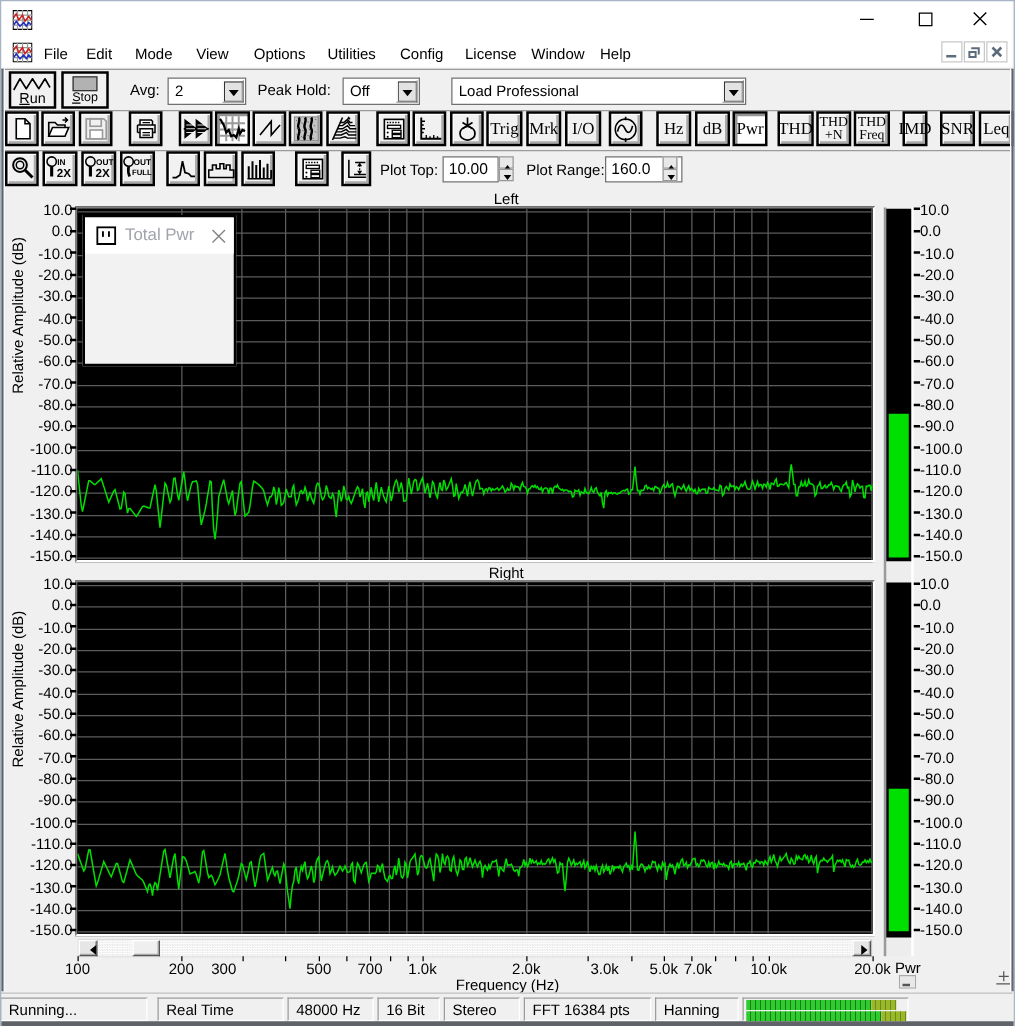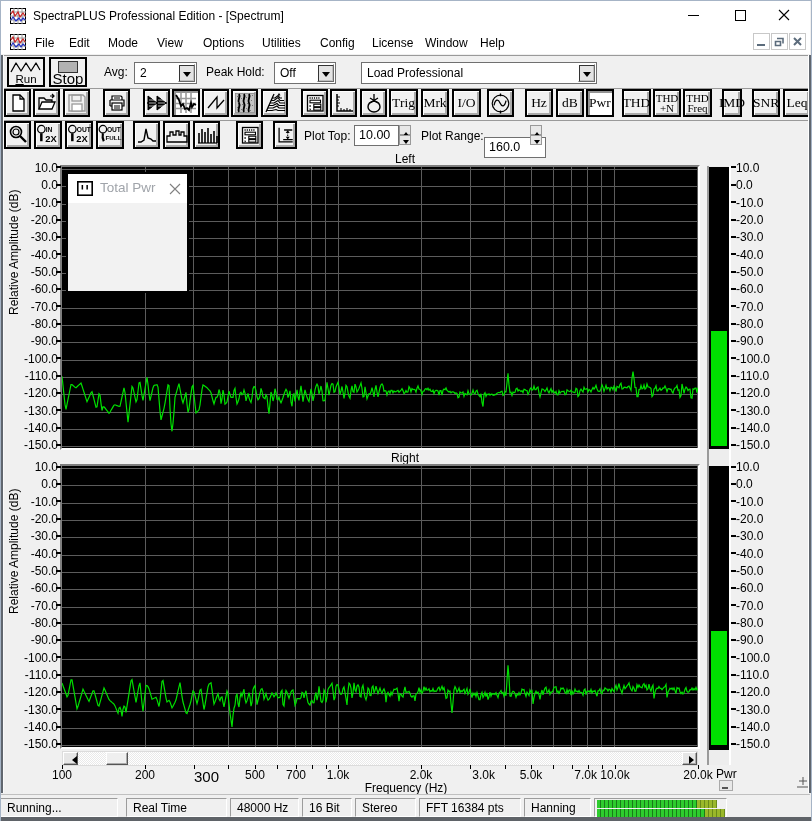--- a/index.html
+++ b/index.html
@@ -60,21 +60,20 @@
 </style></head>
 <body>
 
 <div id="titlebar">
  <svg class="abs" style="left:10px;top:8px" width="16" height="16" viewBox="0 0 16 16">
   <rect x="0.5" y="0.5" width="15" height="15" fill="#fff" stroke="#000"></rect>
   <path d="M0 4h16M0 8h16M0 12h16M4 0v16M8 0v16M12 0v16" stroke="#9a9a9a" stroke-width="1"></path>
   <polyline points="1,6 3,3 5,8 8,4 10,9 13,5 15,8" fill="none" stroke="#cc2020" stroke-width="1.2"></polyline>
   <polyline points="1,12 3,9 6,13 9,10 11,13 13,10 15,12" fill="none" stroke="#2030c0" stroke-width="1.2"></polyline>
  </svg>
- <div id="titletext">SpectraPLUS Professional Edition - [Spectrum]</div>
  <svg class="wbtn" style="left:671px" width="45" height="32">
       <rect x="17" y="15" width="11" height="1" fill="#000"></rect>
     </svg>
  <svg class="wbtn" style="left:718px" width="45" height="32">
       <rect x="17.5" y="10.5" width="10" height="10" fill="none" stroke="#000" stroke-width="1"></rect>
     </svg>
  <svg class="wbtn" style="left:761px" width="45" height="32">
       <path d="M18 10 L28 20 M28 10 L18 20" stroke="#000" stroke-width="1.1"></path>
     </svg>
 </div>
@@ -115,21 +114,21 @@
 
 <div id="tb1">
  <div class="tb" style="left:7px;top:1px;width:38px;height:30px;flex-direction:column;box-shadow:none">
    <svg width="34" height="14" viewBox="0 0 34 14" style="margin-top:1px">
         <polyline points="2,12 7,3 12,11 17,3 22,11 27,3 31,10" fill="none" stroke="#000" stroke-width="1.3" stroke-linejoin="round"></polyline>
       </svg>
    <div style="font-size:11.5px;line-height:11px"><span style="text-decoration:underline">R</span>un</div>
  </div>
  <div class="tb" style="left:49px;top:1px;width:38px;height:30px;flex-direction:column;box-shadow:none">
    <div style="width:20px;height:12px;background:#b2b2b2;border:1px solid #333;margin-top:1px"></div>
-   <div style="font-size:15px;line-height:12px"><span style="text-decoration:underline">S</span>top</div>
+   <div style="font-size:10px;line-height:12px"><span style="text-decoration:underline">S</span>top</div>
  </div>
  <div class="lbl" style="left:104px;top:9px">Avg:</div>
  <div class="combo" style="left:134px;top:6px;width:63px">
       <span class="txt">2</span>
       <span class="cbtn"></span>
     </div>
  <div class="lbl" style="left:206px;top:9px">Peak Hold:</div>
  <div class="combo" style="left:274px;top:6px;width:62px">
       <span class="txt">Off</span>
       <span class="cbtn"></span>
@@ -336,21 +335,21 @@
     </div>
  <div class="lbl" style="left:304px;top:8px">Plot Top:</div>
  <div class="spin" style="left:354px;top:4px;width:45px">
       <span class="txt">10.00</span>
     </div>
  <div class="updn" style="left:399px;top:4px">
       <span class="u"></span>
       <span class="d"></span>
     </div>
  <div class="lbl" style="left:421px;top:8px">Plot Range:</div>
- <div class="spin" style="left:484px;top:16px;width:62px">
+ <div class="spin" style="left:484px;top:4px;width:62px">
       <span class="txt">160.0</span>
     </div>
  <div class="updn" style="left:530px;top:4px">
       <span class="u"></span>
       <span class="d"></span>
     </div>
 </div>
 
 <div class="ptitle" style="top:152px">Left</div>
 <div class="plot" style="top:165px;height:285px">
@@ -622,28 +621,28 @@
 <div style="position:absolute;left:531px;top:765px;width:1px;height:4px;background:#000"></div>
 <div style="position:absolute;left:553px;top:765px;width:1px;height:4px;background:#000"></div>
 <div style="position:absolute;left:572px;top:765px;width:1px;height:4px;background:#000"></div>
 <div style="position:absolute;left:588px;top:765px;width:1px;height:4px;background:#000"></div>
 <div style="position:absolute;left:602px;top:765px;width:1px;height:4px;background:#000"></div>
 <div style="position:absolute;left:615px;top:765px;width:1px;height:4px;background:#000"></div>
 <div style="position:absolute;left:698px;top:765px;width:1px;height:4px;background:#000"></div>
 <div style="position:absolute;left:62px;top:765px;width:1px;height:4px;background:#000"></div>
 <div style="position:absolute;left:37px;top:768px;width:50px;text-align:center;font-size:12px">100</div>
 <div style="position:absolute;left:120px;top:768px;width:50px;text-align:center;font-size:12px">200</div>
-<div style="position:absolute;left:169px;top:768px;width:50px;text-align:right;font-size:15px">300</div>
+<div style="position:absolute;left:169px;top:768px;width:50px;text-align:left;font-size:12px">300</div>
 <div style="position:absolute;left:230px;top:768px;width:50px;text-align:center;font-size:12px">500</div>
 <div style="position:absolute;left:271px;top:768px;width:50px;text-align:center;font-size:12px">700</div>
 <div style="position:absolute;left:313px;top:768px;width:50px;text-align:center;font-size:12px">1.0k</div>
 <div style="position:absolute;left:396px;top:768px;width:50px;text-align:center;font-size:12px">2.0k</div>
 <div style="position:absolute;left:445px;top:768px;width:50px;text-align:right;font-size:12px">3.0k</div>
 <div style="position:absolute;left:506px;top:768px;width:50px;text-align:center;font-size:12px">5.0k</div>
-<div style="position:absolute;left:547px;top:768px;width:50px;text-align:right;font-size:12px">7.0k</div>
+<div style="position:absolute;left:547px;top:768px;width:50px;text-align:left;font-size:12px">7.0k</div>
 <div style="position:absolute;left:590px;top:768px;width:50px;text-align:center;font-size:12px">10.0k</div>
 <div style="position:absolute;left:673px;top:768px;width:50px;text-align:center;font-size:12px">20.0k</div>
 <div style="position:absolute;left:0;top:781px;width:812px;text-align:center;font-size:12px">Frequency (Hz)</div>
 <div style="position:absolute;left:716px;top:767px;font-size:12px">Pwr</div>
 <svg class="abs" style="left:719px;top:780px" width="14" height="11">
     <rect x="0.5" y="0.5" width="13" height="10" fill="#e8e8e8" stroke="#aaa"></rect>
     <rect x="3" y="7" width="6" height="2" fill="#555"></rect>
   </svg>
 <svg class="abs" style="left:796px;top:776px" width="14" height="12">
     <path d="M3 5h8M7 1v8M1 11h12" stroke="#555" stroke-width="1"></path>

